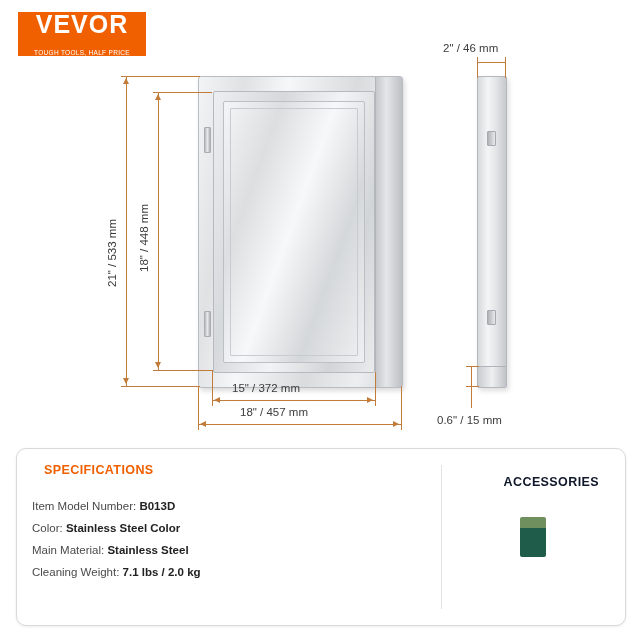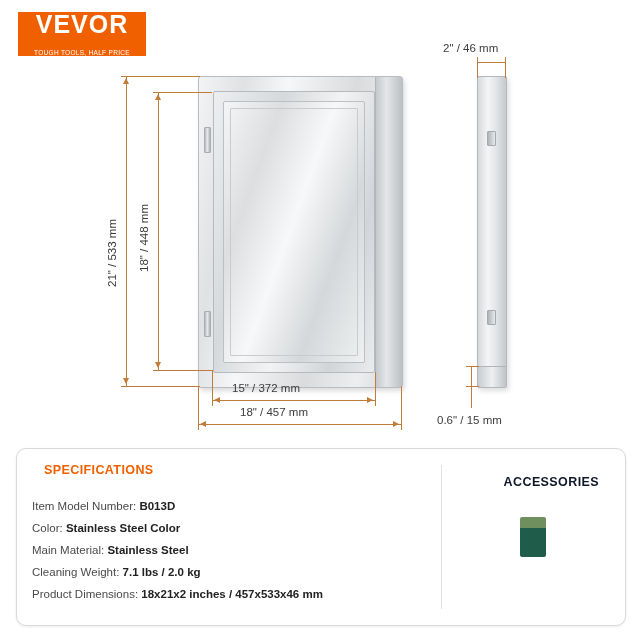--- a/index.html
+++ b/index.html
@@ -380,24 +380,20 @@
       <span class="val">Stainless Steel Color</span>
     </div>
     <div class="spec-row">
       <span>Main Material:</span>
       <span class="val">Stainless Steel</span>
     </div>
     <div class="spec-row">
       <span>Cleaning Weight:</span>
       <span class="val">7.1 lbs / 2.0 kg</span>
     </div>
-    <div class="spec-row">
-      <span>Product Dimensions:</span>
-      <span class="val">18x21x2 inches / 457x533x46 mm</span>
-    </div>
   </div>
 
   <div class="divider"></div>
 
   <div class="acc-title">ACCESSORIES</div>
   <div class="acc-item">
     <div class="cloth-top"></div>
     <div class="cloth-body"></div>
   </div>
 </div>

